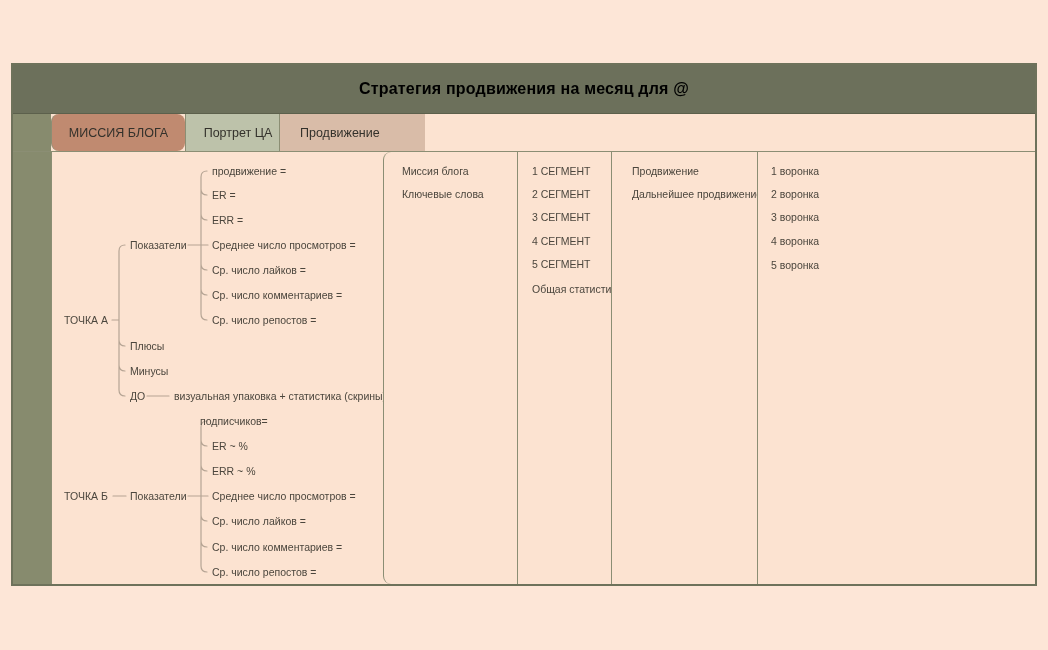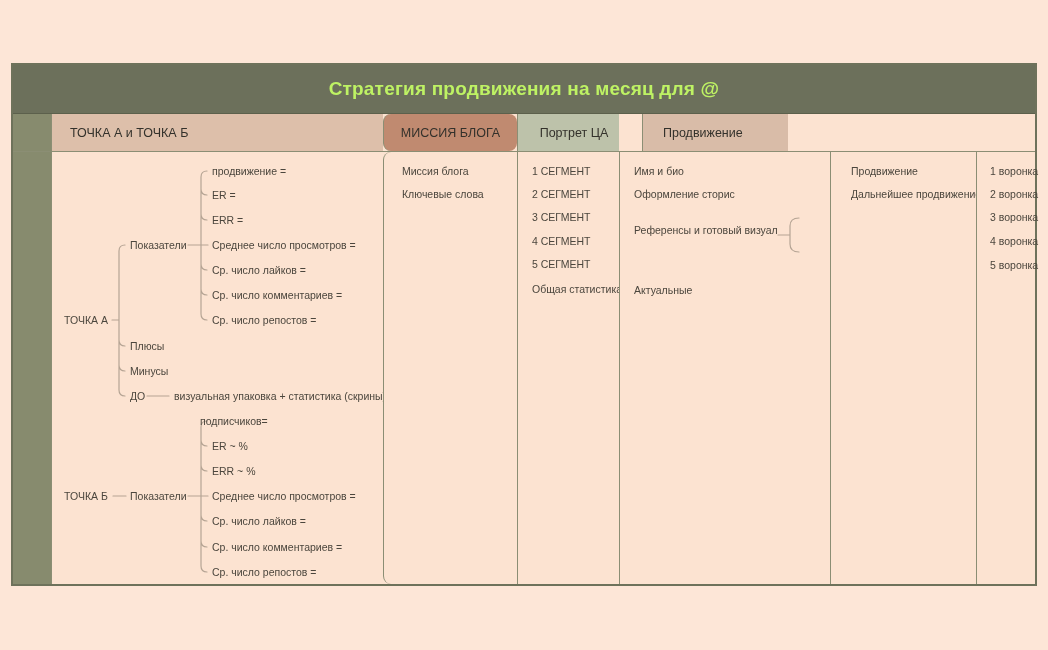--- a/index.html
+++ b/index.html
@@ -14,37 +14,37 @@
     position:absolute; left:11px; top:63px; width:1026px; height:523px;
     border:2px solid #6e725b;
     display:flex; flex-direction:column;
     background:#fce3d1;
   }
   .title-bar {
     height:49px; background:#6c705b; border-bottom:1px solid #5c604c;
     display:flex; align-items:center; justify-content:center;
   }
   .title-bar span {
-    color:#bef264; font-size:19px; font-weight:bold; letter-spacing:.2px;
+    color:#000000; font-size:16px; font-weight:bold; letter-spacing:.2px;
   }
   .row { display:flex; width:100%; }
   .header-row { height:38px; }
   .body-row { flex:1; }
   .cell { position:relative; height:100%; border-left:1px solid #8b8e74; }
   .cell:first-child { border-left:none; }
   .hcell { display:flex; align-items:center; font-size:12.5px; color:#33312b; }
   .hcell.center { justify-content:center; }
   .hcell.left span { padding-left:18px; }
   .header-row { border-bottom:1px solid #8b8e74; }
   .w-spacer { width:38px; }
   .w-1 { width:332px; }
   .w-2 { width:134px;border-radius:8px; }
-  .w-3 { width:102px;padding-left:11px; }
+  .w-3 { width:94px;padding-left:11px; }
   .w-4 { width:188px; }
-  .w-5 { width:146px;margin-left:23px; }
+  .w-5 { width:146px; }
   .w-6 { flex:1; }
   .spacer-bg { background:#878b6e; }
   .h-tochka { background:#ddbfaa; }
   .h-missiya { background:#c08a70; }
   .h-portret { background:#bdc2aa; }
   .h-oform { background:#aeb49a; }
   .h-prodv { background:#d9bca8; }
   .h-voronki { background:#c28e79; }
   .bcell { background:#fce3d1; }
   .lbl {
@@ -58,23 +58,20 @@
 <body>
 
 <div class="board">
 
   <div class="title-bar">
     <span>Стратегия продвижения на месяц для @</span>
   </div>
 
   <div class="row header-row">
     <div class="cell w-spacer spacer-bg"></div>
-    <div class="cell w-1 hcell left h-tochka">
-      <span>ТОЧКА А и ТОЧКА Б</span>
-    </div>
     <div class="cell w-2 hcell center h-missiya">
       <span>МИССИЯ БЛОГА</span>
     </div>
     <div class="cell w-3 hcell center h-portret">
       <span>Портрет ЦА</span>
     </div>
     <div class="cell w-5 hcell left h-prodv">
       <span style="padding-left:20px">Продвижение</span>
     </div>
   </div>
@@ -119,29 +116,20 @@
 
     <div class="cell w-3 bcell">
       <div class="lbl" style="left:14px;top:19px">1 СЕГМЕНТ</div>
       <div class="lbl" style="left:14px;top:42px">2 СЕГМЕНТ</div>
       <div class="lbl" style="left:14px;top:65px">3 СЕГМЕНТ</div>
       <div class="lbl" style="left:14px;top:89px">4 СЕГМЕНТ</div>
       <div class="lbl" style="left:14px;top:112px">5 СЕГМЕНТ</div>
       <div class="lbl" style="left:14px;top:137px">Общая статистика</div>
     </div>
 
-    <div class="cell w-4 bcell">
-      <svg class="connectors" width="188" height="436" viewBox="0 0 188 436">
-        <path d="M 158 83 H 170 M 179 66 Q 170 66 170 74 L 170 92 Q 170 100 179 100"></path>
-      </svg>
-      <div class="lbl" style="left:14px;top:19px">Имя и био</div>
-      <div class="lbl" style="left:14px;top:42px">Оформление сторис</div>
-      <div class="lbl" style="left:14px;top:78px">Референсы и готовый визуал</div>
-      <div class="lbl" style="left:14px;top:138px">Актуальные</div>
-    </div>
 
     <div class="cell w-5 bcell">
       <div class="lbl" style="left:20px;top:19px">Продвижение</div>
       <div class="lbl" style="left:20px;top:42px">Дальнейшее продвижение</div>
     </div>
 
     <div class="cell w-6 bcell">
       <div class="lbl" style="left:13px;top:19px">1 воронка</div>
       <div class="lbl" style="left:13px;top:42px">2 воронка</div>
       <div class="lbl" style="left:13px;top:65px">3 воронка</div>

